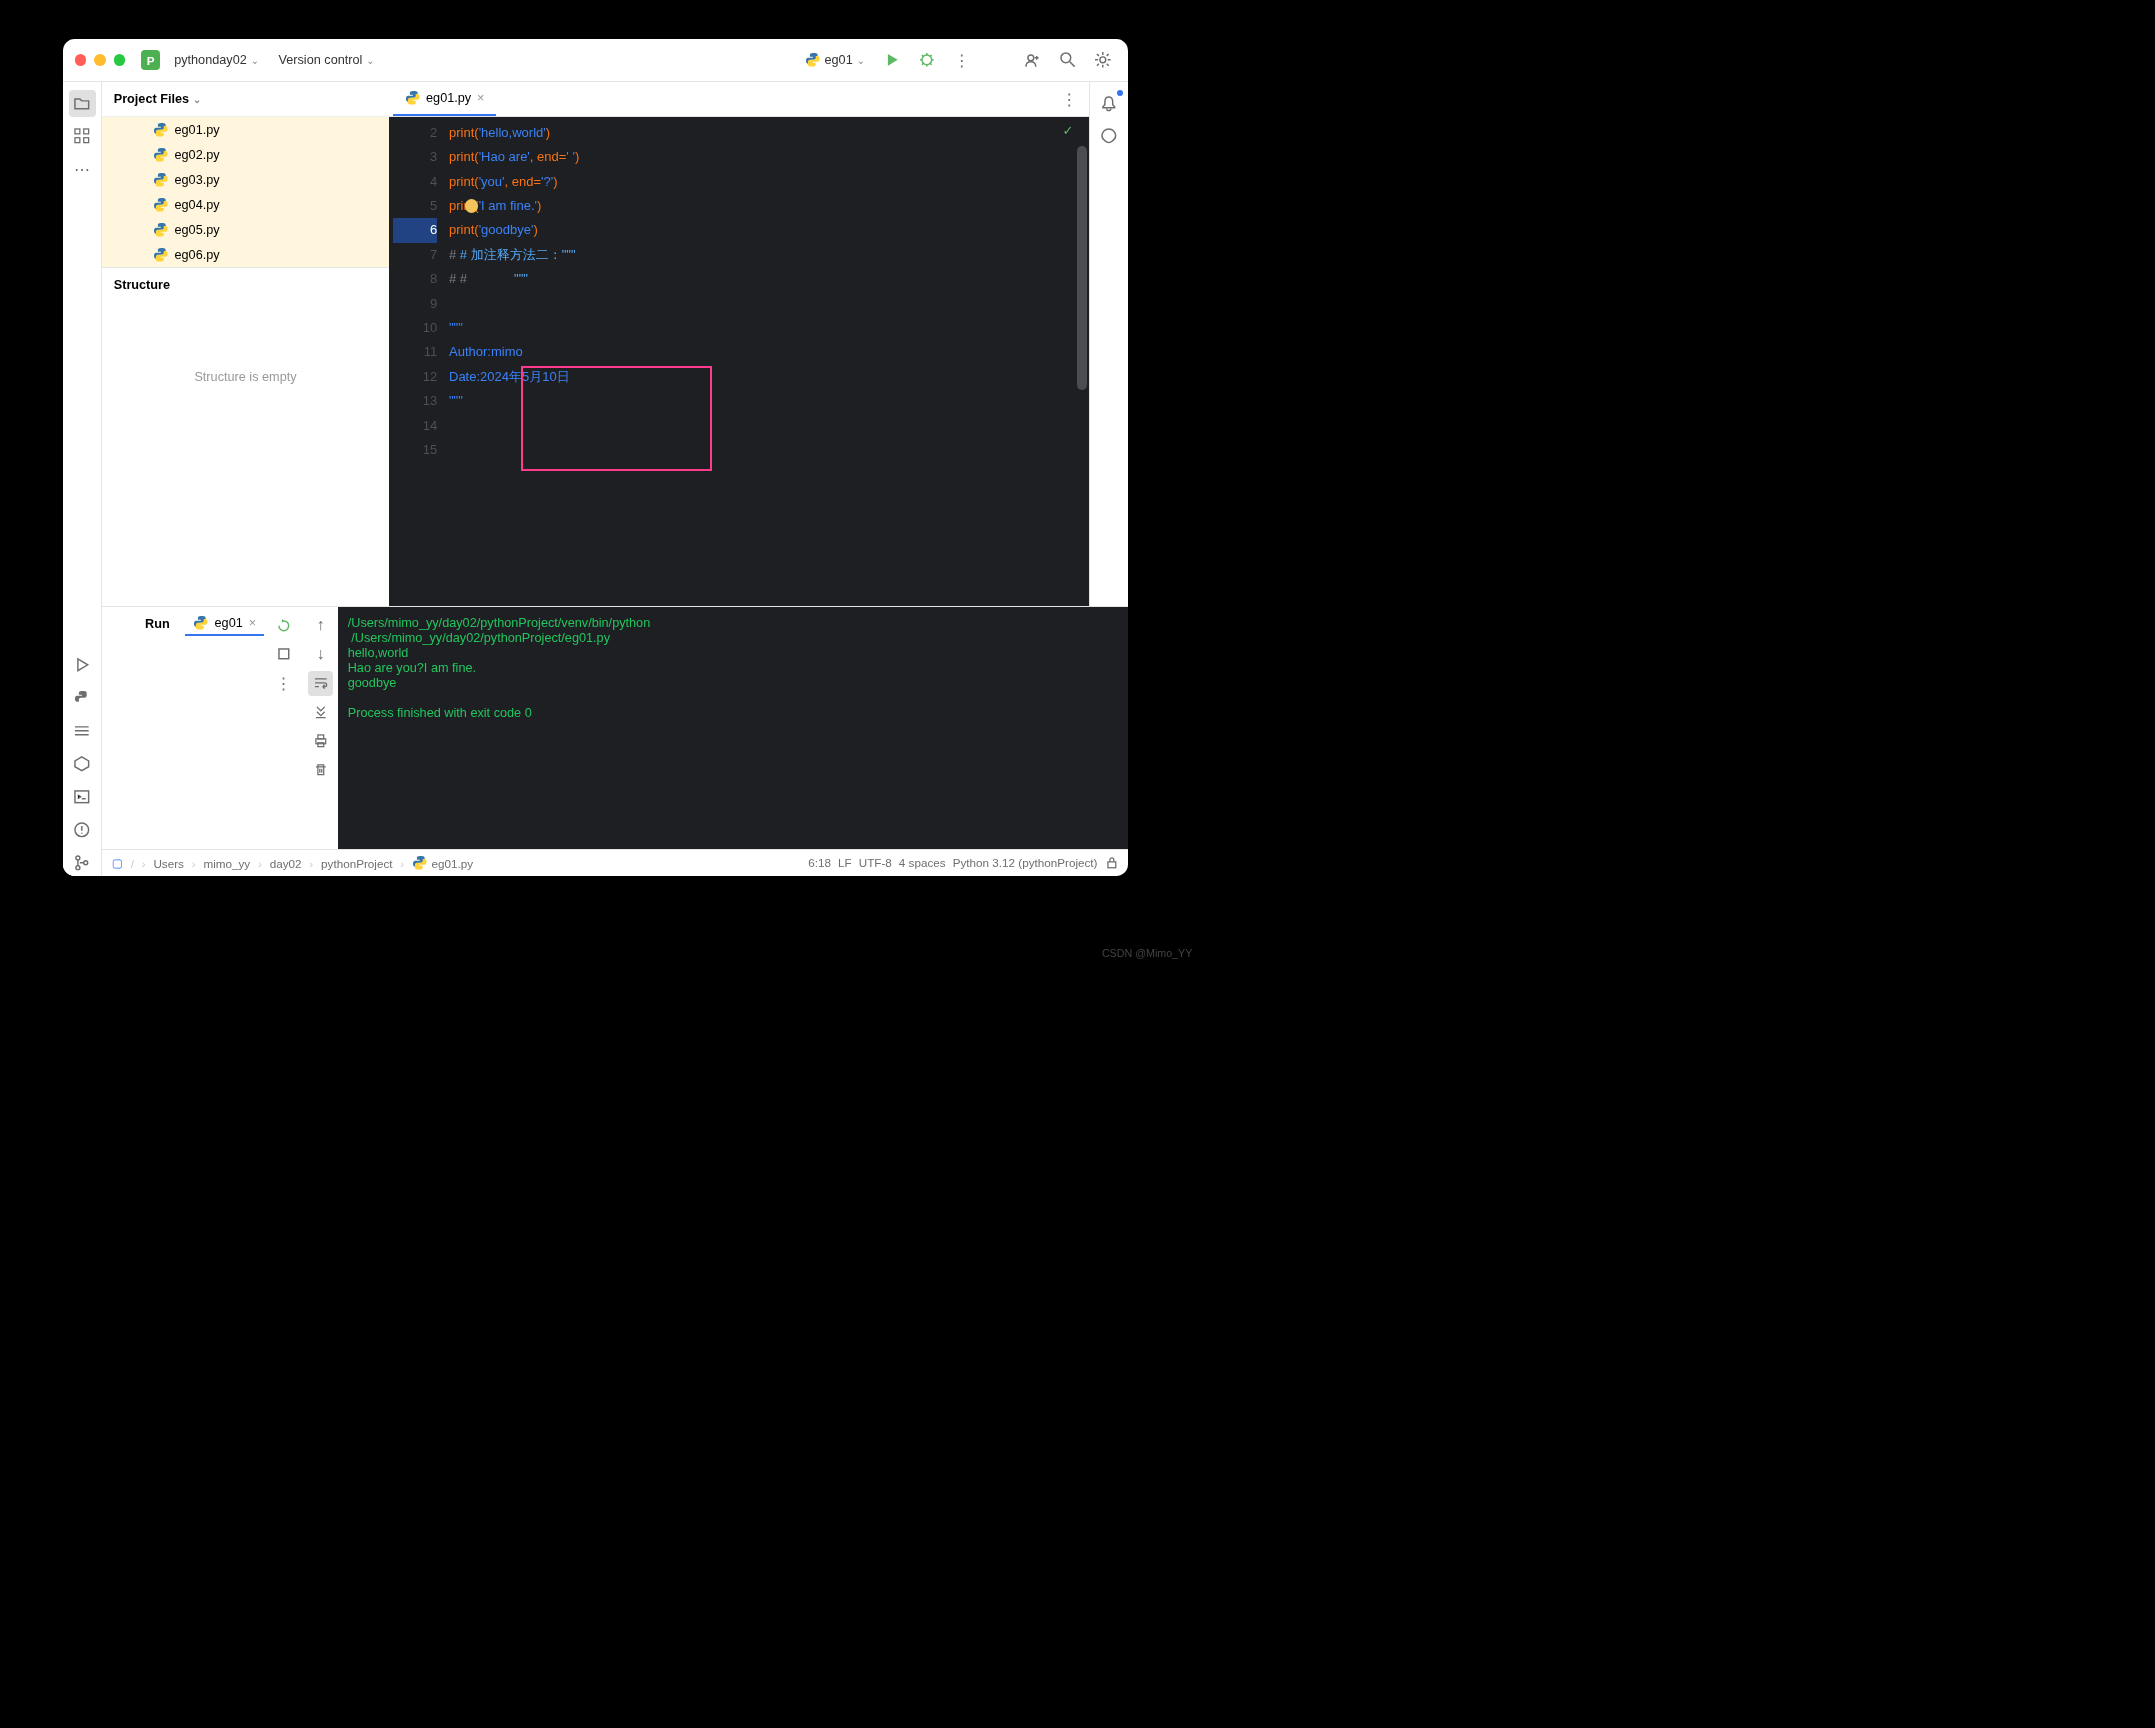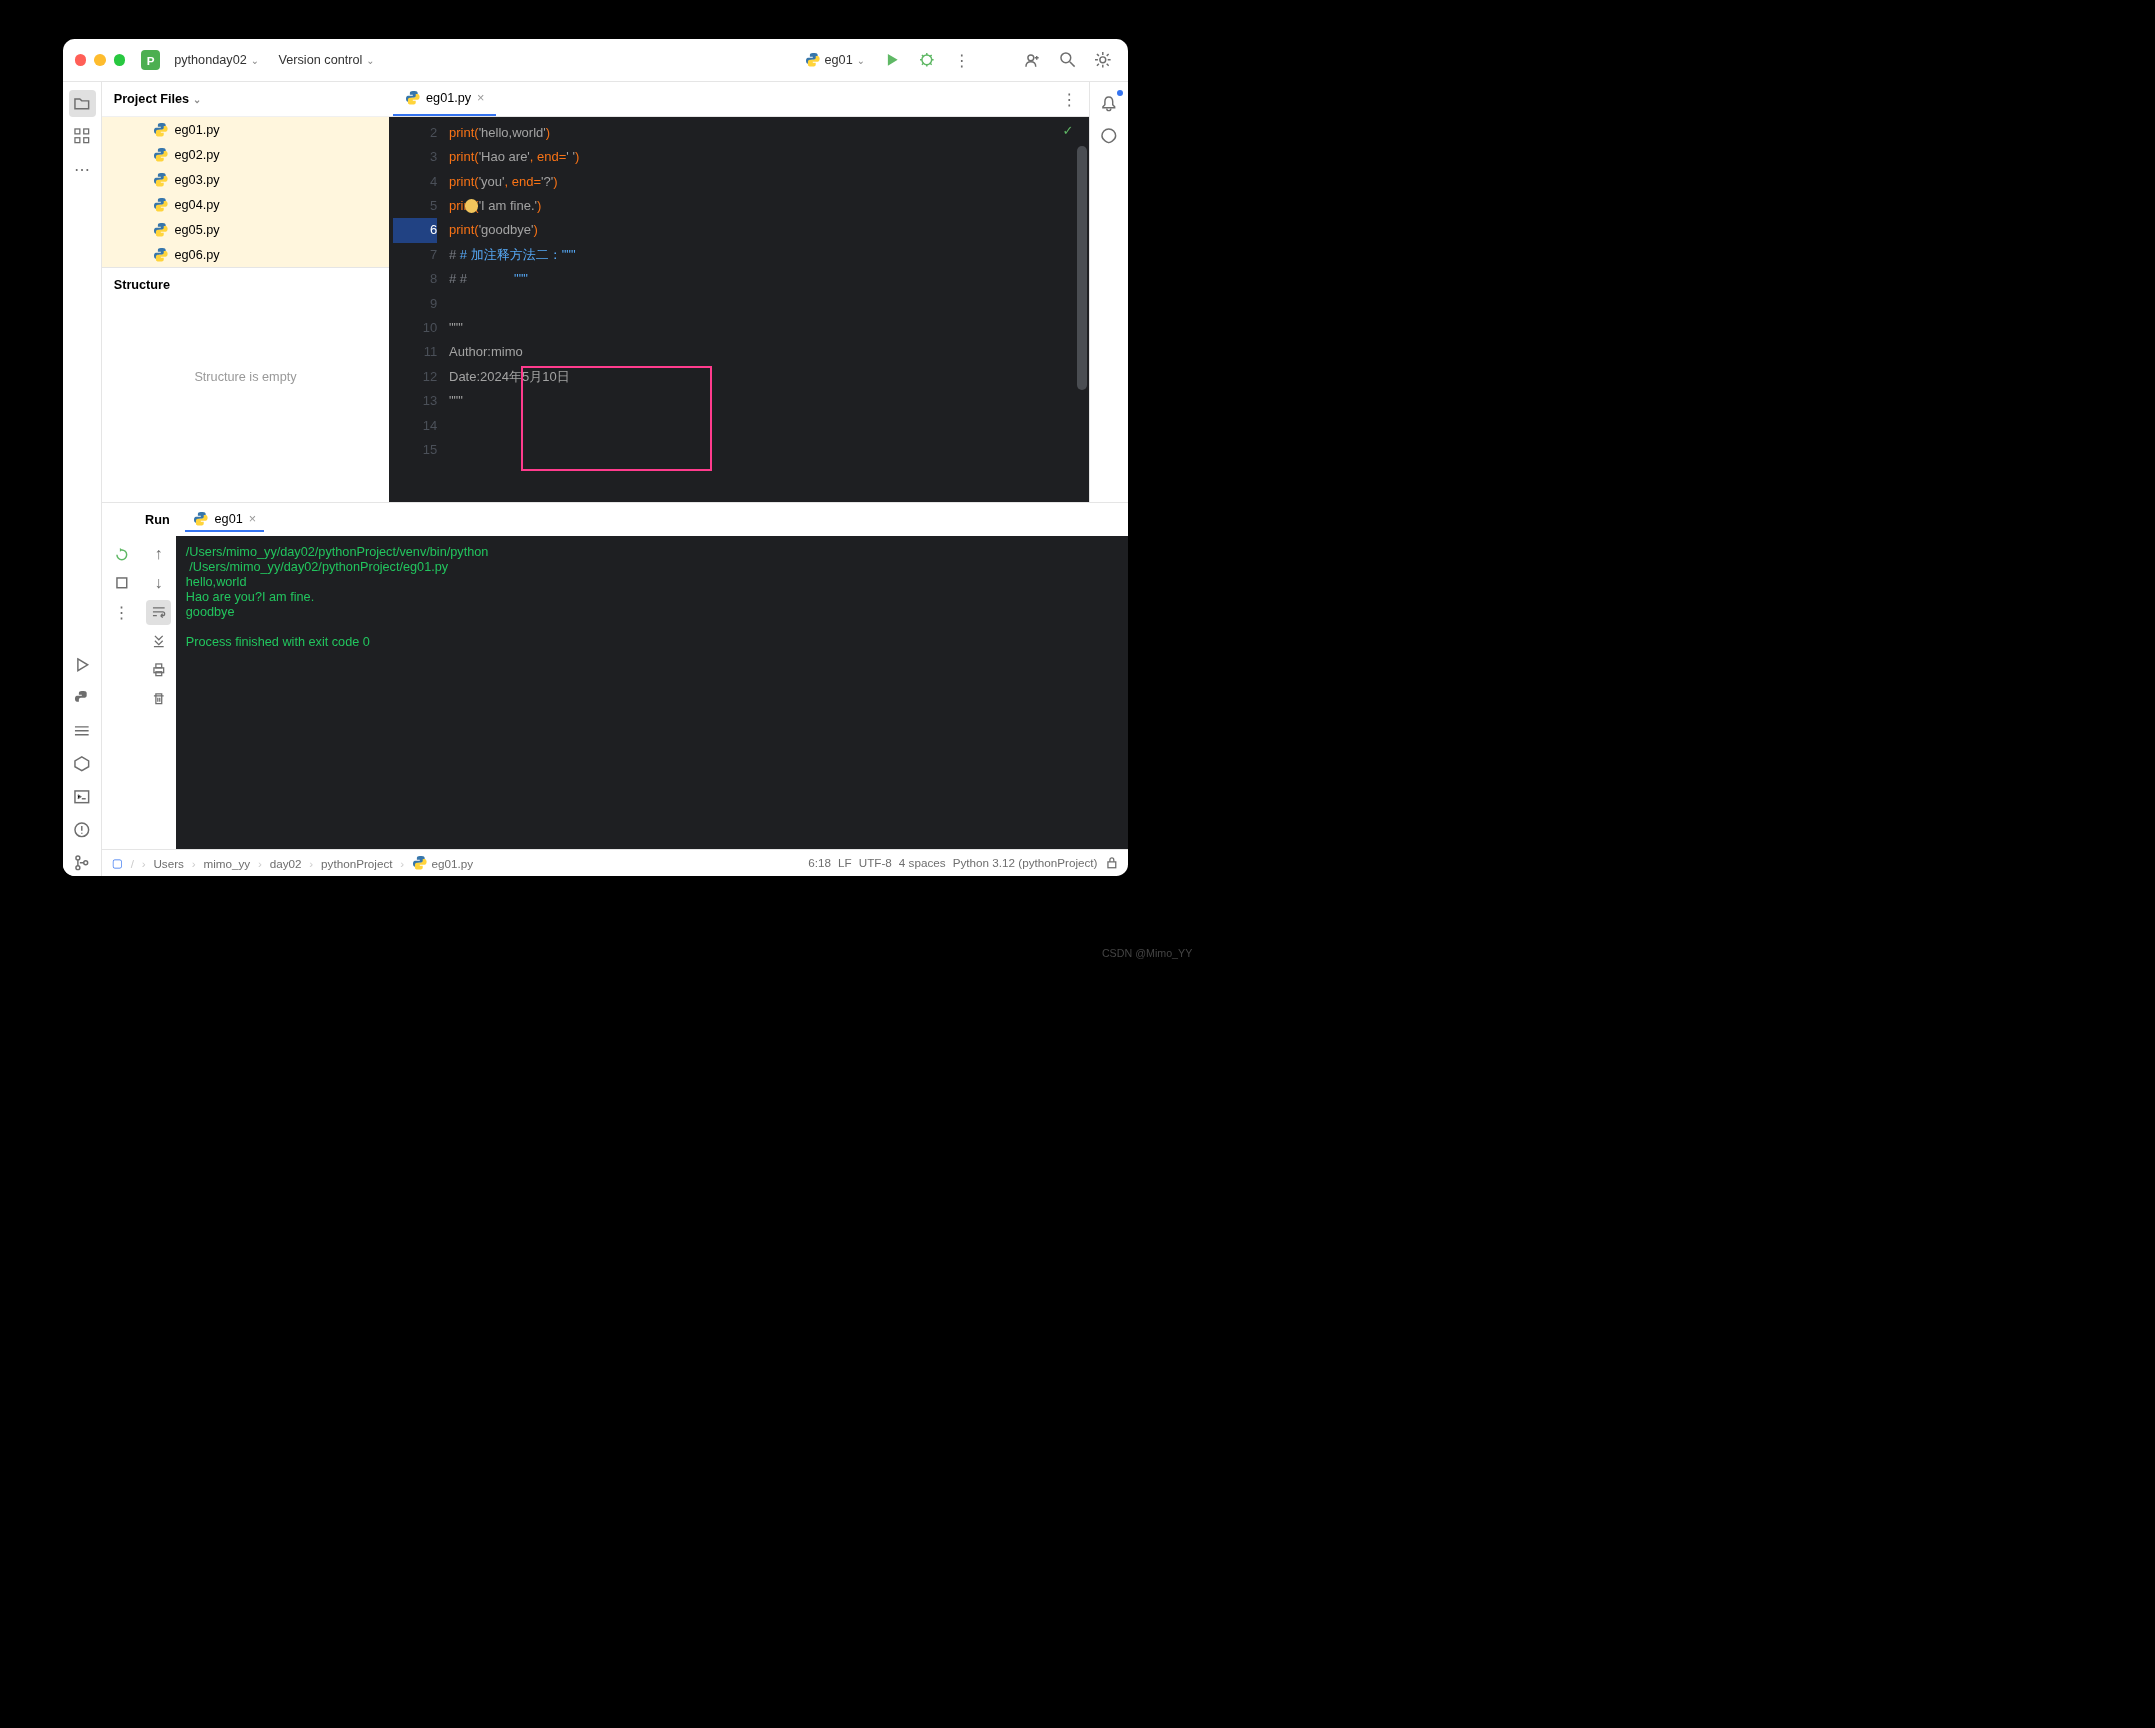--- a/index.html
+++ b/index.html
@@ -28,29 +28,29 @@
 .tabs { height:35px; display:flex; align-items:center; border-bottom:1px solid #e5e5e5; padding-left:3.9px; }
 .tab { height:100%; display:flex; align-items:center; gap:5.9px; padding:0 11.7px; font-size:12.7px; border-bottom:2.9px solid #3574f0; }
 .tab-close { color:#999; cursor:pointer; }
 .tabs-more { margin-left:auto; padding:0 11.7px; color:#6e6e6e; cursor:pointer; }
 .code { flex:1; background:#1e1f22; display:flex; font-family:"JetBrains Mono",Menlo,monospace; font-size:13px; overflow:hidden; position:relative; }
 .gutter { width:60px; background:#1e1f22; text-align:right; padding:3.9px 11.7px 3.9px 3.9px; color:#4b5059; }
 .gutter div{height:24.4px; line-height:24.4px;}
 .lines { flex:1; padding:3.9px 0; position:relative; }
 .line { height:24.4px; line-height:24.4px; white-space:pre; }
 .line.hl { background:#214283; }
-.gutter div.hl{background:#214283; color:#fff;}.s-str{color:#a3a3a3}.s-comm{color:#7a7e85}.s-def{color:#f97316}.s-zh{color:#56a8f5}
+.gutter div.hl{background:#214283; color:#fff;}.s-str{color:#3b82f6}.s-comm{color:#7a7e85}.s-def{color:#f97316}.s-zh{color:#56a8f5}
 .code-check{position:absolute; top:5.9px; right:15.6px; color:#5fb865;}
 .code-bulb{position:absolute; left:15.6px; top:82px; width:13.7px; height:13.7px; background:#f2c55c; border-radius:50%;}
 .code-scroll{position:absolute; right:2px; top:29px; width:9.8px; height:244px; background:#4a4d52; border-radius:4.9px;}
 .highlight-box{position:absolute; left:72px; top:249px; width:191px; height:105px; border:2.9px solid #ff3b8d; pointer-events:none;}
 .right-rail { width:39px; background:#fff; border-left:1px solid #e5e5e5; display:flex; flex-direction:column; align-items:center; padding-top:7.8px; gap:5.9px; }
 .bell{position:relative}
 .bell::after{content:"";position:absolute;top:0;right:0;width:5.9px;height:5.9px;background:#3574f0;border-radius:50%}
-.run-panel { height:347px; display:flex; flex-direction:column; border-top:1px solid #e5e5e5; }
+.run-panel { height:243px; display:flex; flex-direction:row; border-top:1px solid #e5e5e5; }
 .run-tabs { height:33px; display:flex; align-items:center; padding-left:43px; font-size:12.7px; gap:15.6px; }
 .run-tab-label{font-weight:600}
 .run-tab{display:flex;align-items:center;gap:5.9px;padding:3.9px 7.8px;border-bottom:2.9px solid #3574f0}
 .run-body { flex:1; display:flex; }
 .run-left { width:39px; display:flex; flex-direction:column; align-items:center; padding-top:5.9px; gap:3.9px; }
 .run-mid { width:35px; display:flex; flex-direction:column; align-items:center; padding-top:5.9px; gap:3.9px; }
 .run-tool { width:25px; height:25px; display:flex; align-items:center; justify-content:center; border-radius:3.9px; cursor:pointer; color:#6e6e6e; }
 .run-tool.active{background:#e0e0e0}
 .console { flex:1; background:#1e1f22; color:#22c55e; font-family:Menlo,monospace; font-size:12.7px; padding:7.8px 9.8px; white-space:pre; overflow:auto; }
 .statusbar { height:27px; border-top:1px solid #e5e5e5; display:flex; align-items:center; padding:0 9.8px; font-size:11.7px; color:#6e6e6e; gap:7.8px; }

